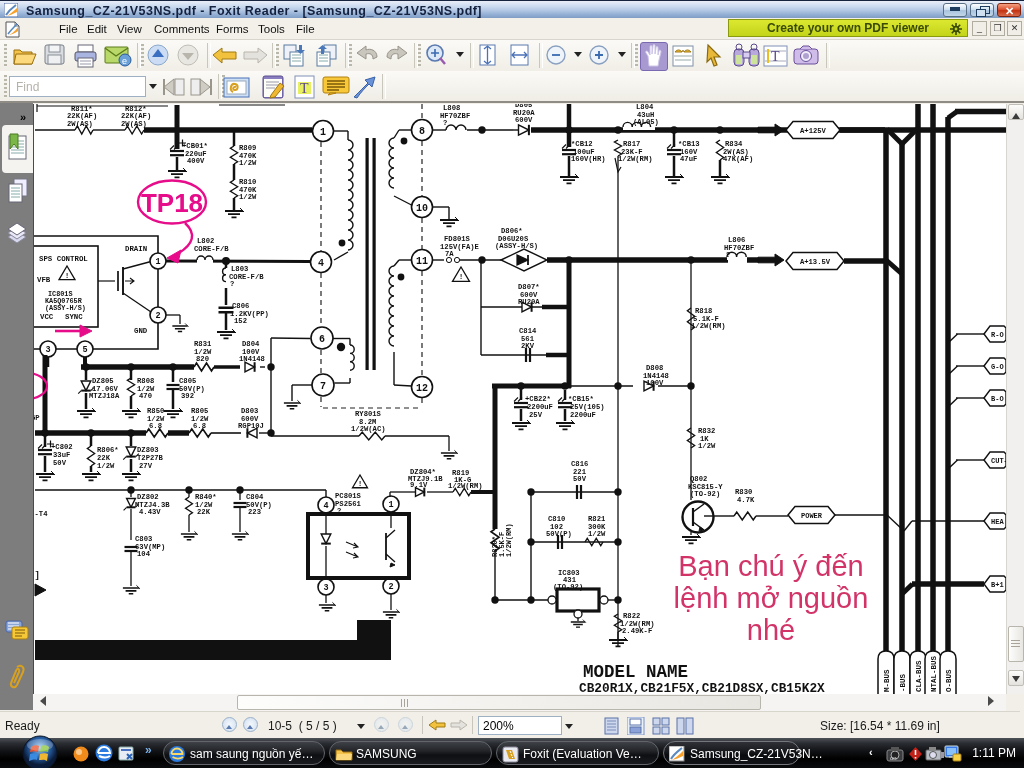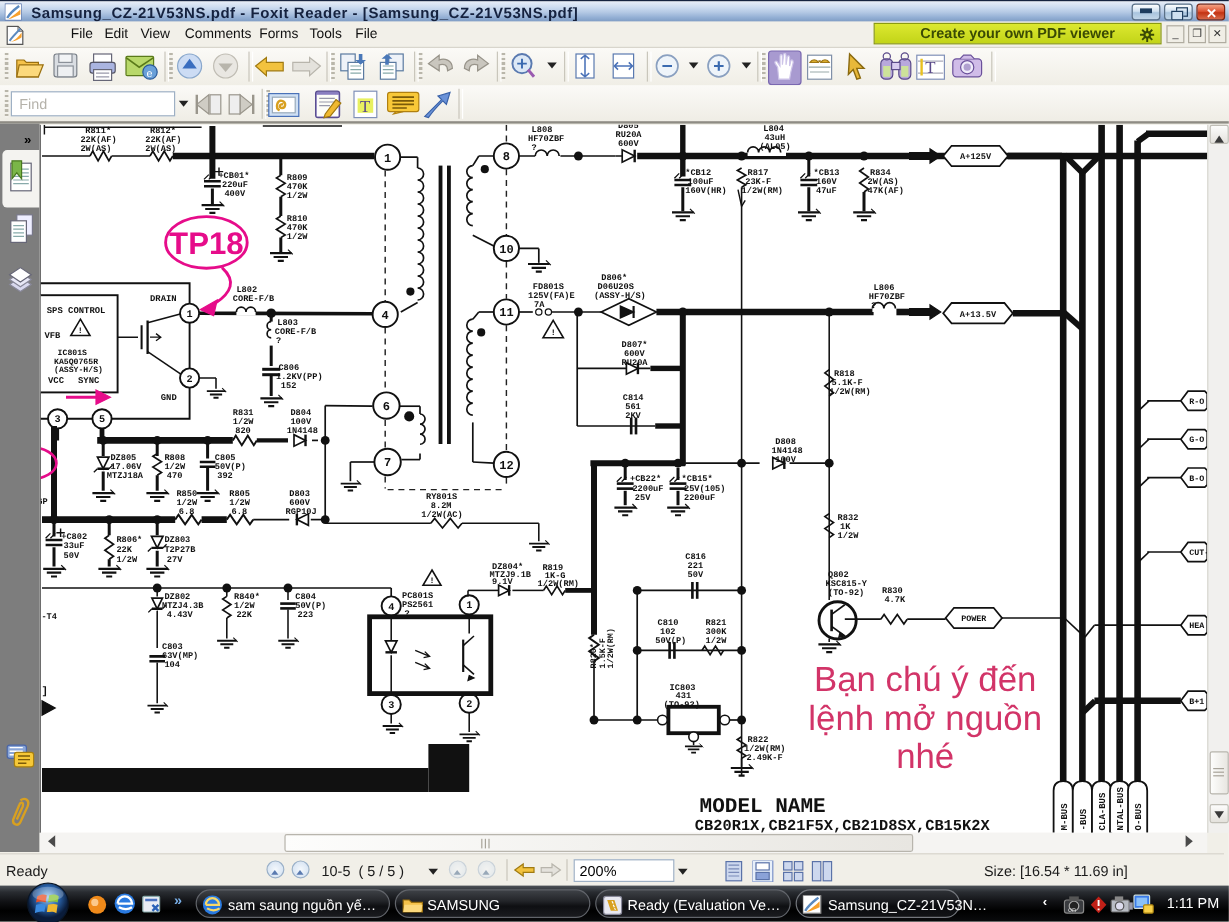--- a/index.html
+++ b/index.html
@@ -1062,21 +1062,21 @@
           <path d="M2 7 L17 7 L16 13 L1 13 Z" fill="#fcd97c"></path>
         </svg>
   <div class="lbl">SAMSUNG</div>
       </div>
  <div class="tbtn" style="left:496px;width:163px">
   <svg class="abs" style="left:5px;top:4px" width="17" height="17">
           <rect x="1" y="1" width="15" height="15" rx="2" fill="#e8e8f0" stroke="#889"></rect>
           <path d="M4 4 L10 4 L13 13 L7 13 Z" fill="#d8a020"></path>
           <path d="M8 5 L9 7 M9 8 L10 10 M10 11 L11 12" stroke="#fff"></path>
         </svg>
-  <div class="lbl">Ready (Evaluation Ve…</div>
+  <div class="lbl">Foxit (Evaluation Ve…</div>
       </div>
  <div class="tbtn" style="left:663px;width:137px;background:linear-gradient(#2e3136 0%,#17181c 45%,#0a0b0e 60%,#121316 100%);border-color:#74777d">
   <svg class="abs" style="left:5px;top:4px" width="16" height="16">
           <rect x="0" y="0" width="15" height="15" fill="#fff" stroke="#888"></rect>
           <path d="M2 13 C5 8,8 6,13 2" stroke="#5b8ac0" stroke-width="2" fill="none"></path>
           <path d="M3 14 C7 11,10 9,14 5 L14 10 C10 12,7 13,3 14Z" fill="#f7a02c"></path>
         </svg>
   <div class="lbl">Samsung_CZ-21V53N…</div>
       </div>
  <div class="abs" style="left:869px;top:8px;color:#fff;font-size:11px;font-weight:bold">‹</div>

